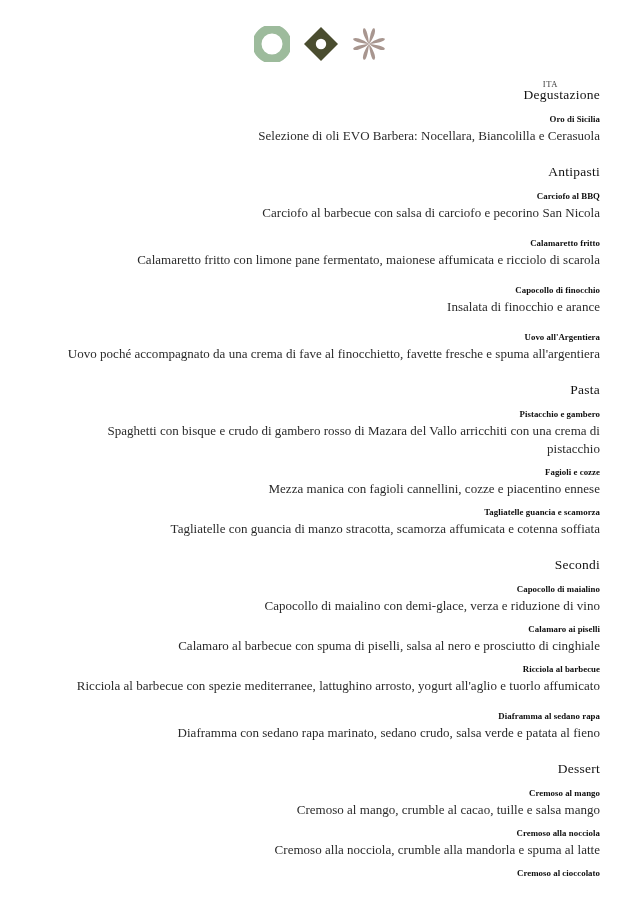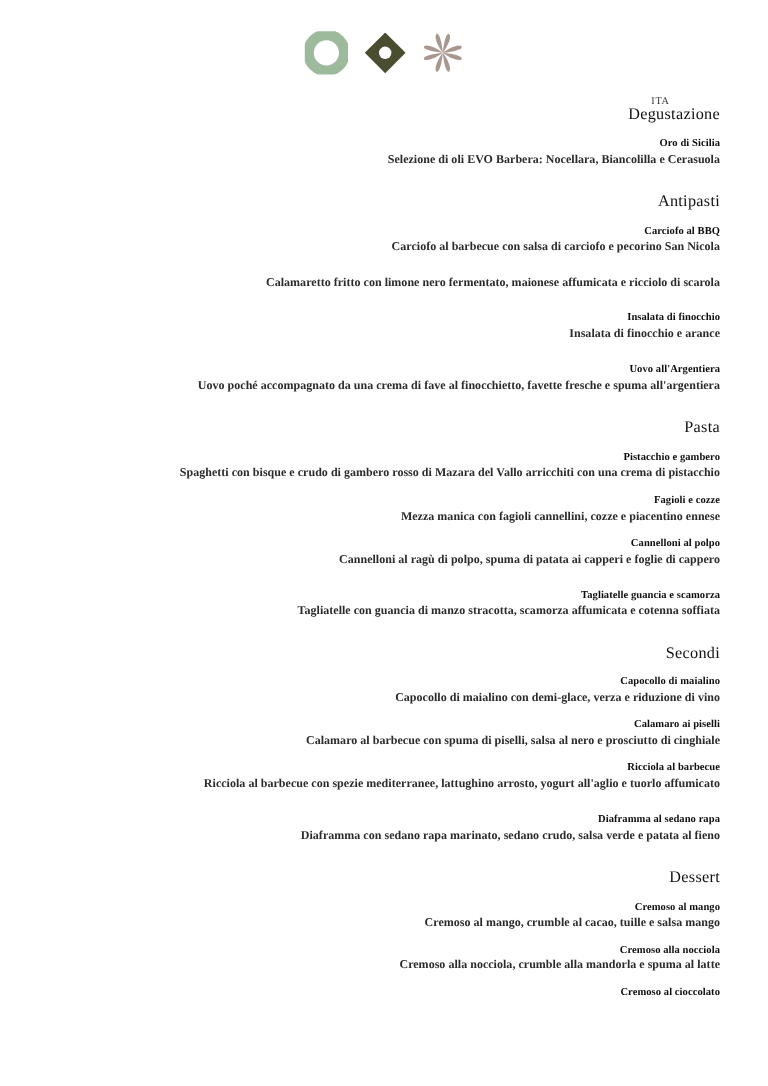--- a/index.html
+++ b/index.html
@@ -93,22 +93,22 @@
   .item-name {
     font-size: 8.8px;
     font-weight: 700;
     color: #0d0d0d;
     line-height: 1.35;
     margin: 0;
     letter-spacing: 0.05px;
   }
 
   .item-desc {
-    font-size: 10px;
-    font-weight: 700;
+    font-size: 13px;
+    font-weight: 400;
     color: #2b2b2b;
     line-height: 1.4;
     margin: 1px 0 0 0;
     letter-spacing: 0.02px;
   }
 
   
   .item.tight {
     margin-bottom: 9px;
   }
@@ -153,46 +153,43 @@
           <div class="item-desc">Selezione di oli EVO Barbera: Nocellara, Biancolilla e Cerasuola</div>
         </div>
       </div>
       <div class="section spaced">
         <h2 class="section-title">Antipasti</h2>
         <div class="item">
           <div class="item-name">Carciofo al BBQ</div>
           <div class="item-desc">Carciofo al barbecue con salsa di carciofo e pecorino San Nicola</div>
         </div>
         <div class="item">
-          <div class="item-desc">Calamaretto fritto con limone nero fermentato, maionese affumicata e ricciolo di scarola</div>
-        </div>
-        <div class="item">
-          <div class="item-name">Insalata di finocchio</div>
+          <div class="item-name">Calamaretto fritto</div>
+          <div class="item-desc">Calamaretto fritto con limone pane fermentato, maionese affumicata e ricciolo di scarola</div>
+        </div>
+        <div class="item">
+          <div class="item-name">Capocollo di finocchio</div>
           <div class="item-desc">Insalata di finocchio e arance</div>
         </div>
         <div class="item">
           <div class="item-name">Uovo all'Argentiera</div>
           <div class="item-desc">Uovo poché accompagnato da una crema di fave al finocchietto, favette fresche e spuma all'argentiera</div>
         </div>
       </div>
       <div class="section spaced">
         <h2 class="section-title">Pasta</h2>
         <div class="item tight">
           <div class="item-name">Pistacchio e gambero</div>
           <div class="item-desc">Spaghetti con bisque e crudo di gambero rosso di Mazara del Vallo arricchiti con una crema di pistacchio</div>
         </div>
         <div class="item tight">
           <div class="item-name">Fagioli e cozze</div>
           <div class="item-desc">Mezza manica con fagioli cannellini, cozze e piacentino ennese</div>
         </div>
         <div class="item">
-          <div class="item-name">Cannelloni al polpo</div>
-          <div class="item-desc">Cannelloni al ragù di polpo, spuma di patata ai capperi e foglie di cappero</div>
-        </div>
-        <div class="item">
           <div class="item-name">Tagliatelle guancia e scamorza</div>
           <div class="item-desc">Tagliatelle con guancia di manzo stracotta, scamorza affumicata e cotenna soffiata</div>
         </div>
       </div>
       <div class="section spaced">
         <h2 class="section-title">Secondi</h2>
         <div class="item tight">
           <div class="item-name">Capocollo di maialino</div>
           <div class="item-desc">Capocollo di maialino con demi-glace, verza e riduzione di vino</div>
         </div>

